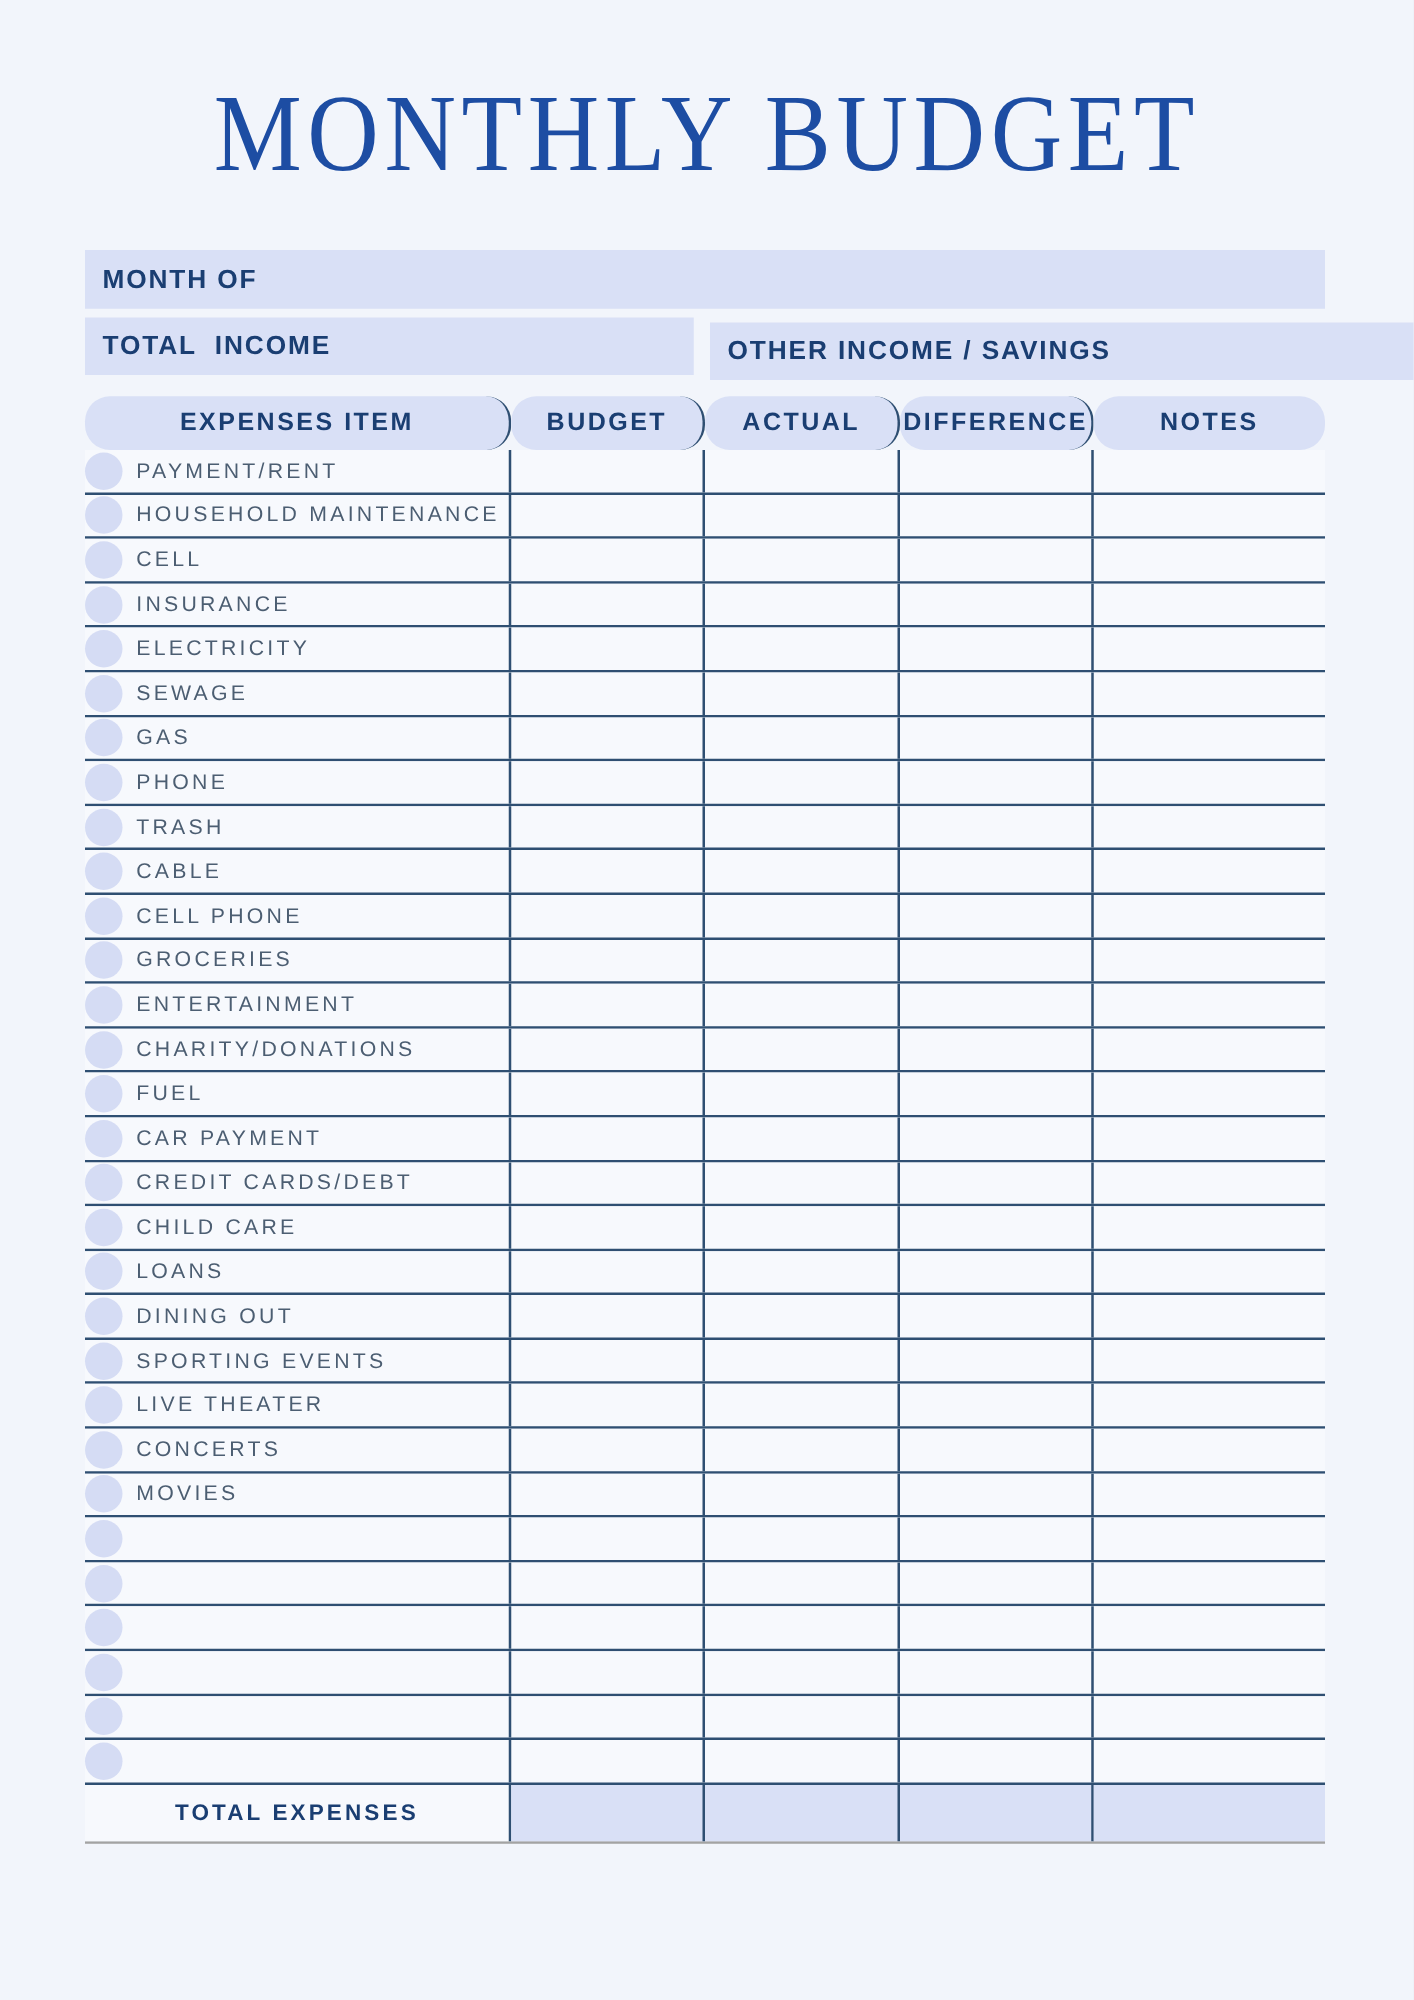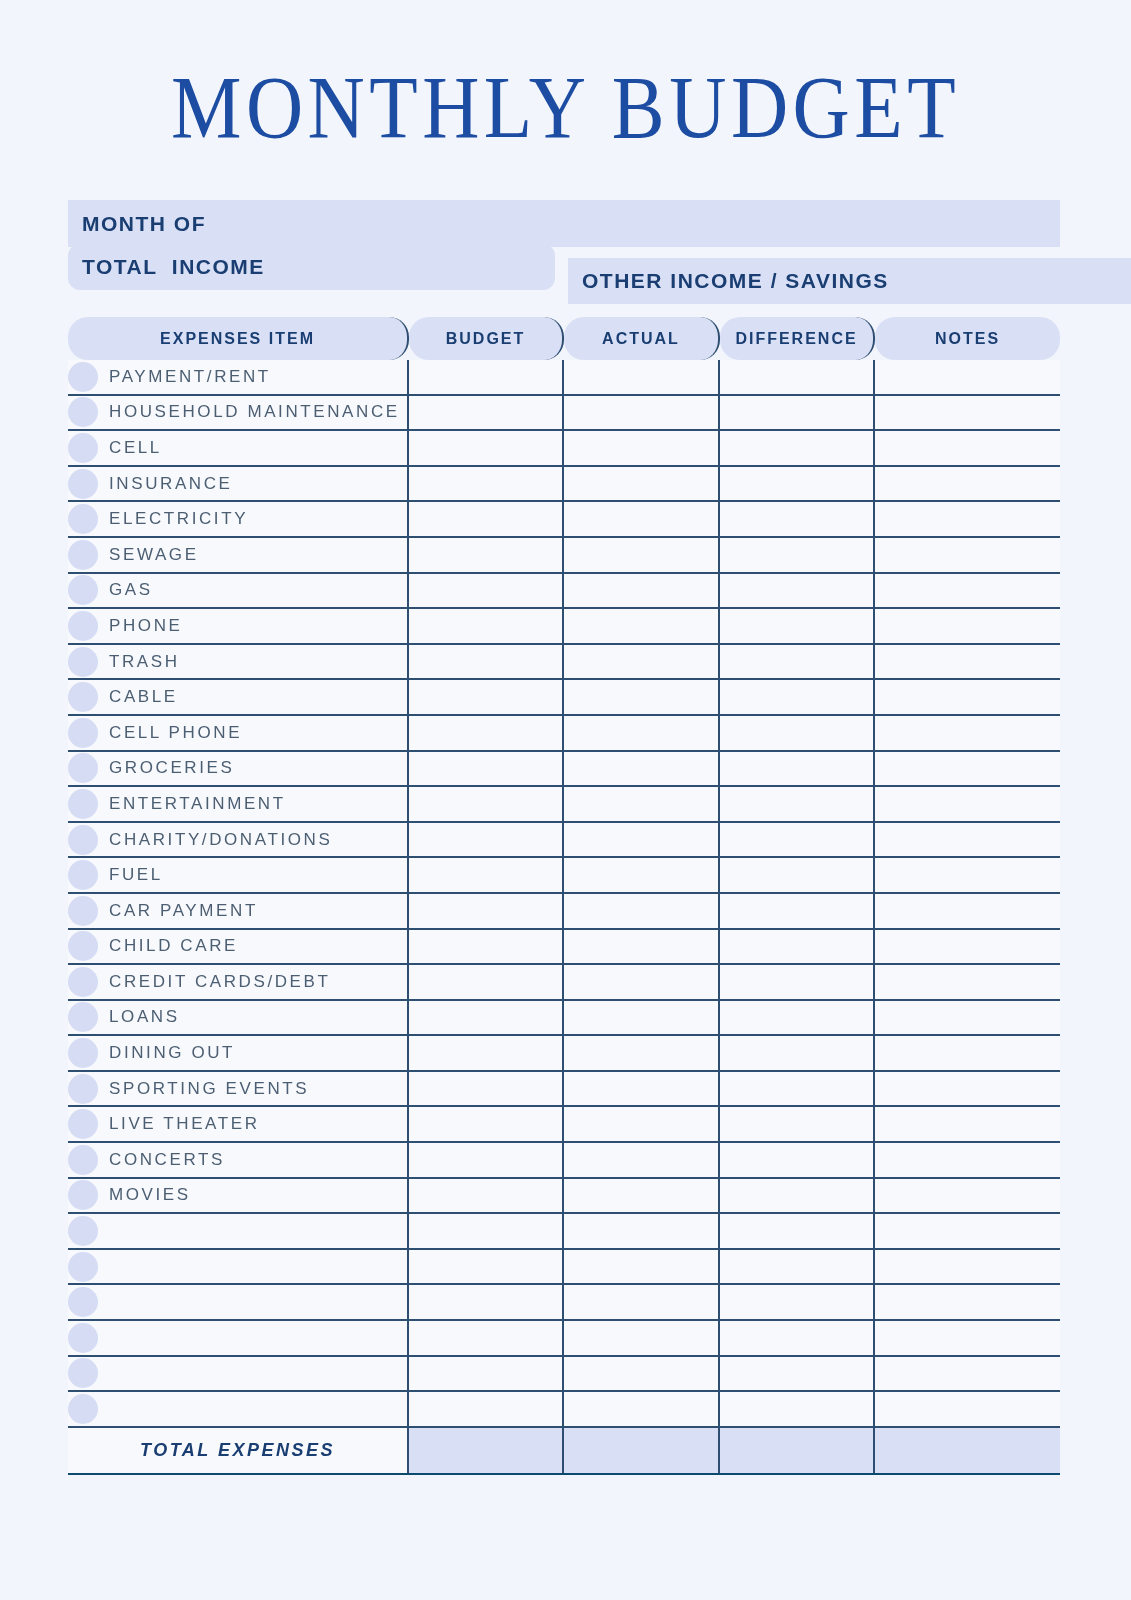--- a/index.html
+++ b/index.html
@@ -28,33 +28,33 @@
     display:flex; align-items:center;
     padding-left:14px;
   }
   .bar-label {
     font-weight:bold; font-size:21px;
     letter-spacing:1.5px;
     color:#1a3e72;
     white-space:pre;
   }
   .month-bar  { left:68px;  top:200px; width:992px; height:47px; }
-  .income-left{ left:68px;  top:244px; width:487px; height:46px;border-radius:12px; }
+  .income-left{ left:68px;  top:254px; width:487px; height:46px; }
   .income-right{ left:568px; top:258px; width:572px; height:46px; }
 
   .budget-table { position:absolute; left:68px; top:317px; width:992px; }
   .grid-row {
     display:grid;
     grid-template-columns:341px 155px 156px 155px 185px;
   }
   .table-header { height:43px; }
   .header-cell {
     background:#d9e0f6;
     display:flex; align-items:center; justify-content:center;
-    font-weight:bold; font-size:16px;
+    font-weight:bold; font-size:20px;
     letter-spacing:2px;
     color:#1a3e72;
     border-radius:20px;
   }
   .header-cell:not(:last-child) { border-right:2px solid #2f4f72; }
 
   .row {
     height:35.6px;
     border-bottom:2px solid #2f4f72;
     background:#f7f9fd;
@@ -70,22 +70,21 @@
   }
   .item-label {
     margin-left:11px;
     font-size:17px;
     letter-spacing:2.6px;
     color:#4c5e72;
     white-space:nowrap;
   }
   .total-row {
     height:47px;
-    border-bottom:2px solid #0c4a6e;
-    font-style:italic;
+    border-bottom:2px solid #a3a3a3;
   }
   .total-label-cell {
     background:#f7f9fd;
     display:flex; align-items:center; justify-content:center;
   }
   .total-label {
     font-weight:bold; font-size:18px;
     letter-spacing:2.5px;
     color:#1a3e72;
   }
@@ -277,31 +276,31 @@
             <span class="item-label">CAR PAYMENT</span>
           </div>
           <div class="cell input-cell"></div>
           <div class="cell input-cell"></div>
           <div class="cell input-cell"></div>
           <div class="cell input-cell"></div>
         </div>
         <div class="grid-row row">
           <div class="cell item-cell">
             <span class="bullet"></span>
+            <span class="item-label">CREDIT CARDS/DEBT</span>
+          </div>
+          <div class="cell input-cell"></div>
+          <div class="cell input-cell"></div>
+          <div class="cell input-cell"></div>
+          <div class="cell input-cell"></div>
+        </div>
+        <div class="grid-row row">
+          <div class="cell item-cell">
+            <span class="bullet"></span>
             <span class="item-label">CHILD CARE</span>
-          </div>
-          <div class="cell input-cell"></div>
-          <div class="cell input-cell"></div>
-          <div class="cell input-cell"></div>
-          <div class="cell input-cell"></div>
-        </div>
-        <div class="grid-row row">
-          <div class="cell item-cell">
-            <span class="bullet"></span>
-            <span class="item-label">CREDIT CARDS/DEBT</span>
           </div>
           <div class="cell input-cell"></div>
           <div class="cell input-cell"></div>
           <div class="cell input-cell"></div>
           <div class="cell input-cell"></div>
         </div>
         <div class="grid-row row">
           <div class="cell item-cell">
             <span class="bullet"></span>
             <span class="item-label">LOANS</span>

